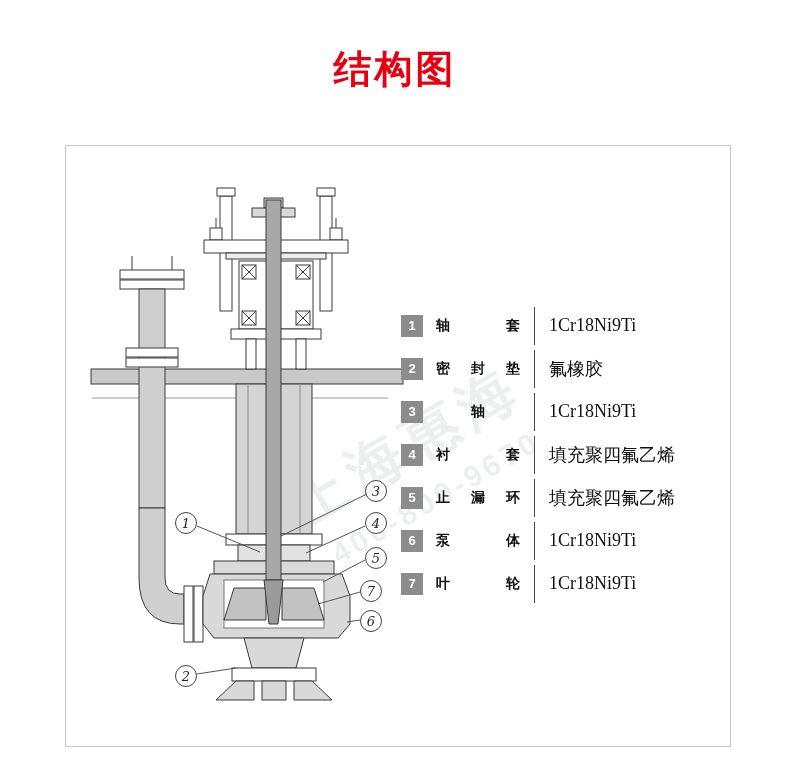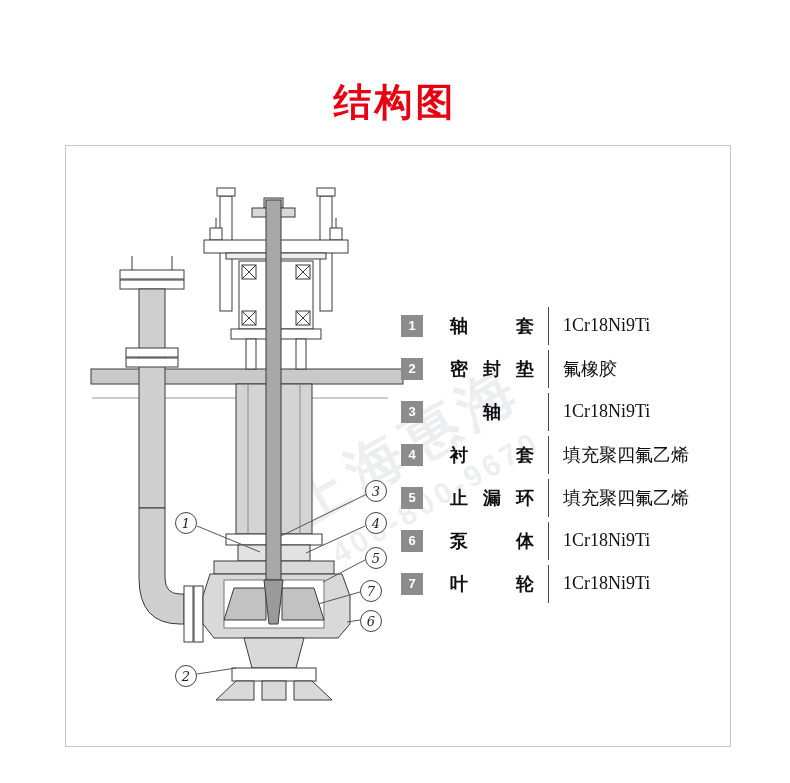--- a/index.html
+++ b/index.html
@@ -1,39 +1,39 @@
 <!DOCTYPE html>
 <html><head>
 <meta charset="utf-8">
 <style>
   html,body{margin:0;padding:0;background:#fff;}
   .page{position:relative;width:790px;height:783px;background:#fff;overflow:hidden;
         font-family:"Liberation Sans",sans-serif;}
   .title{position:absolute;top:44px;left:0;width:100%;text-align:center;
-         font-weight:bold;font-size:38px;color:#e60012;letter-spacing:3px;margin-top:33px;}
+         font-weight:bold;font-size:38px;color:#e60012;letter-spacing:3px;}
   .frame{position:absolute;left:65px;top:145px;width:664px;height:600px;
          border:1px solid #c9c9c9;background:#fff;}
   .drawing{position:absolute;left:10px;top:30px;}
   
   .watermark{position:absolute;left:130px;top:260px;width:440px;
              transform:rotate(-30deg);color:rgba(70,85,110,0.10);
              text-align:center;pointer-events:none;}
   .watermark .wm1{font-weight:bold;font-size:56px;letter-spacing:8px;}
   .watermark .wm2{font-weight:bold;font-size:30px;letter-spacing:4px;margin-top:4px;}
   
   .callout{position:absolute;width:22px;height:22px;box-sizing:border-box;
            border:1px solid #444;border-radius:50%;background:#fff;
            display:flex;align-items:center;justify-content:center;
            font-family:"DejaVu Serif",serif;font-style:italic;font-size:13px;color:#222;}
   
   .parts-list{position:absolute;left:335px;top:158px;width:320px;}
   .part-row{display:flex;align-items:center;height:43px;}
   .badge{width:22px;height:22px;flex:0 0 22px;background:#8c8c8c;color:#fff;
          font-weight:bold;font-size:13px;display:flex;align-items:center;justify-content:center;}
-  .pname{width:84px;margin-left:27px;font-weight:bold;font-size:18px;color:#111;
+  .pname{width:84px;margin-left:13px;font-weight:bold;font-size:14px;color:#111;
          text-align:justify;text-align-last:justify;white-space:nowrap;}
   .part-row:nth-child(3) .pname{text-align-last:center;}
   .psep{width:1px;height:38px;background:#4a4a4a;margin-left:14px;flex:0 0 1px;}
   .pmat{margin-left:14px;font-family:Liberation Serif, serif;font-size:18px;color:#111;
         white-space:nowrap;}
 </style>
 </head>
 <body>
 
 <div class="page">

